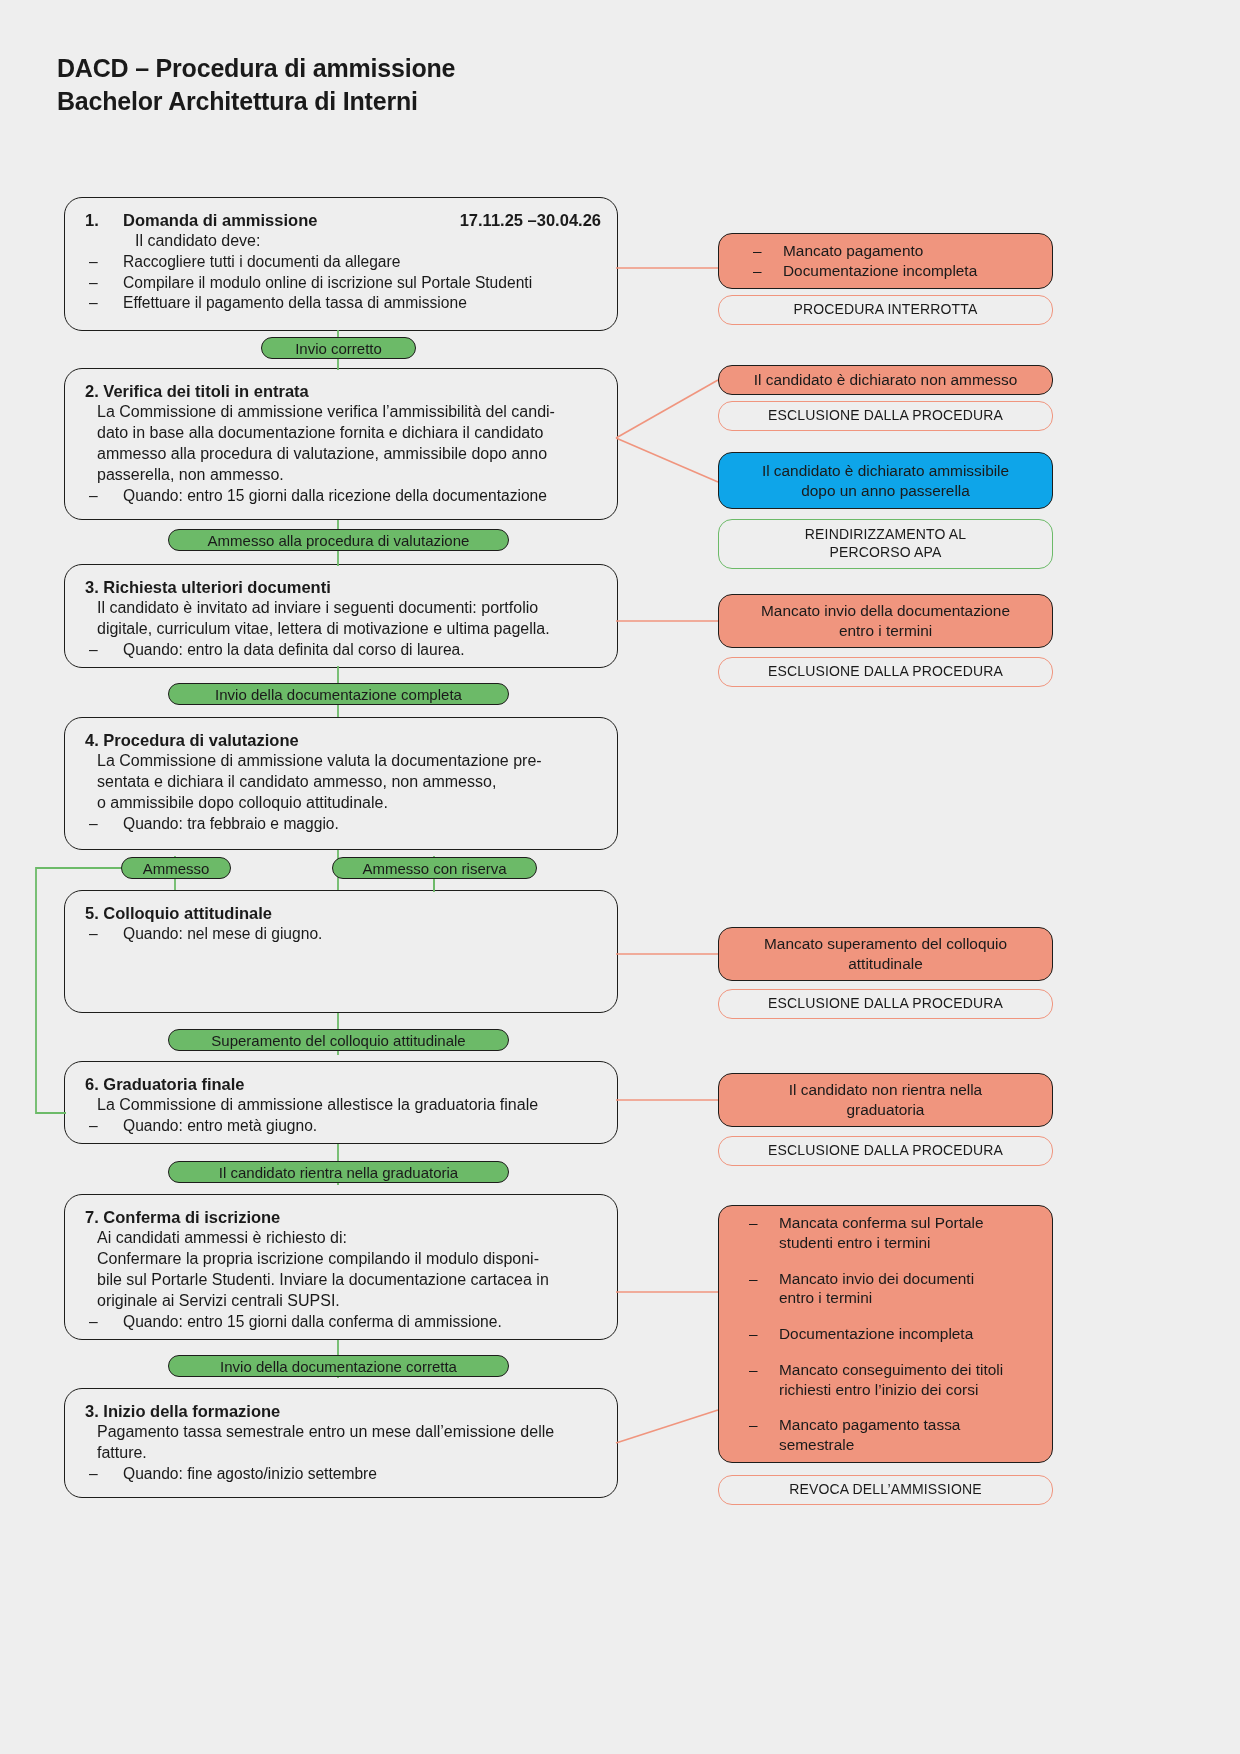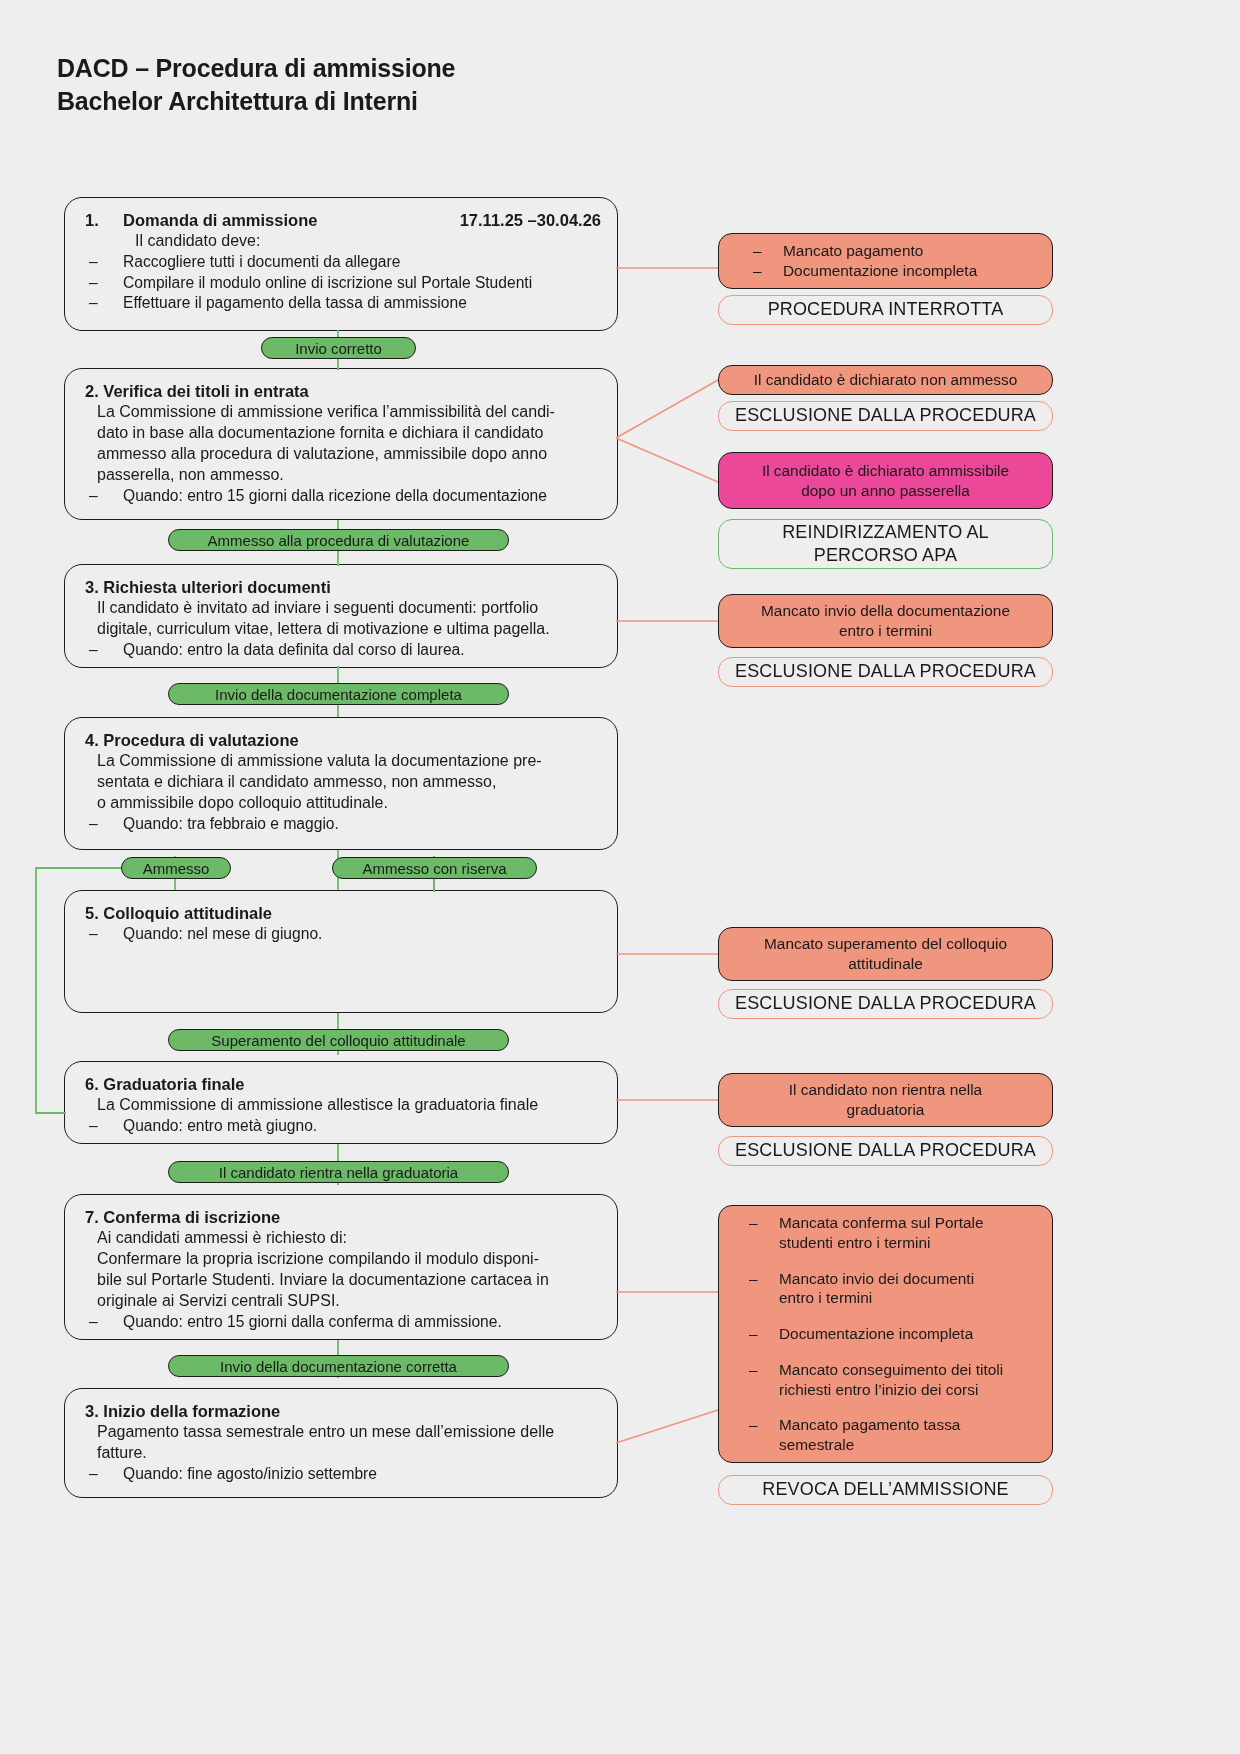--- a/index.html
+++ b/index.html
@@ -67,31 +67,31 @@
     position: absolute;
     border: 1.4px solid #1d1d1b;
     border-radius: 14px;
     background: #f0957e;
     display: flex; align-items: center; justify-content: center;
     text-align: center;
     font-size: 15.4px; line-height: 1.28;
     padding: 7px 14px;
     z-index: 4;
   }
-  .rbox.green { background: #ec4899; }
+  .rbox.green { background: #0ea5e9; }
   .rbox.listbox { justify-content: flex-start; text-align: left; }
 
   .outcome {
     position: absolute;
     border: 1.4px solid #f0957e;
     border-radius: 14px;
     background: #eeeeee;
     display: flex; align-items: center; justify-content: center;
     text-align: center;
-    font-size: 18px; line-height: 1.28;
+    font-size: 14px; line-height: 1.28;
     padding: 6px 14px;
     letter-spacing: 0.15px;
     z-index: 4;
   }
   .outcome.greenb { border-color: #6cba68; }
   svg.conn { position: absolute; left: 0; top: 0; width: 1240px; height: 1754px; z-index: 1; pointer-events: none; }
 
   .rlist { font-size: 15.4px; line-height: 1.28; list-style: none; width: 100%; }
   .rlist li { position: relative; padding-left: 50px; margin-bottom: 16px; }
   .rlist li:last-child { margin-bottom: 0; }

